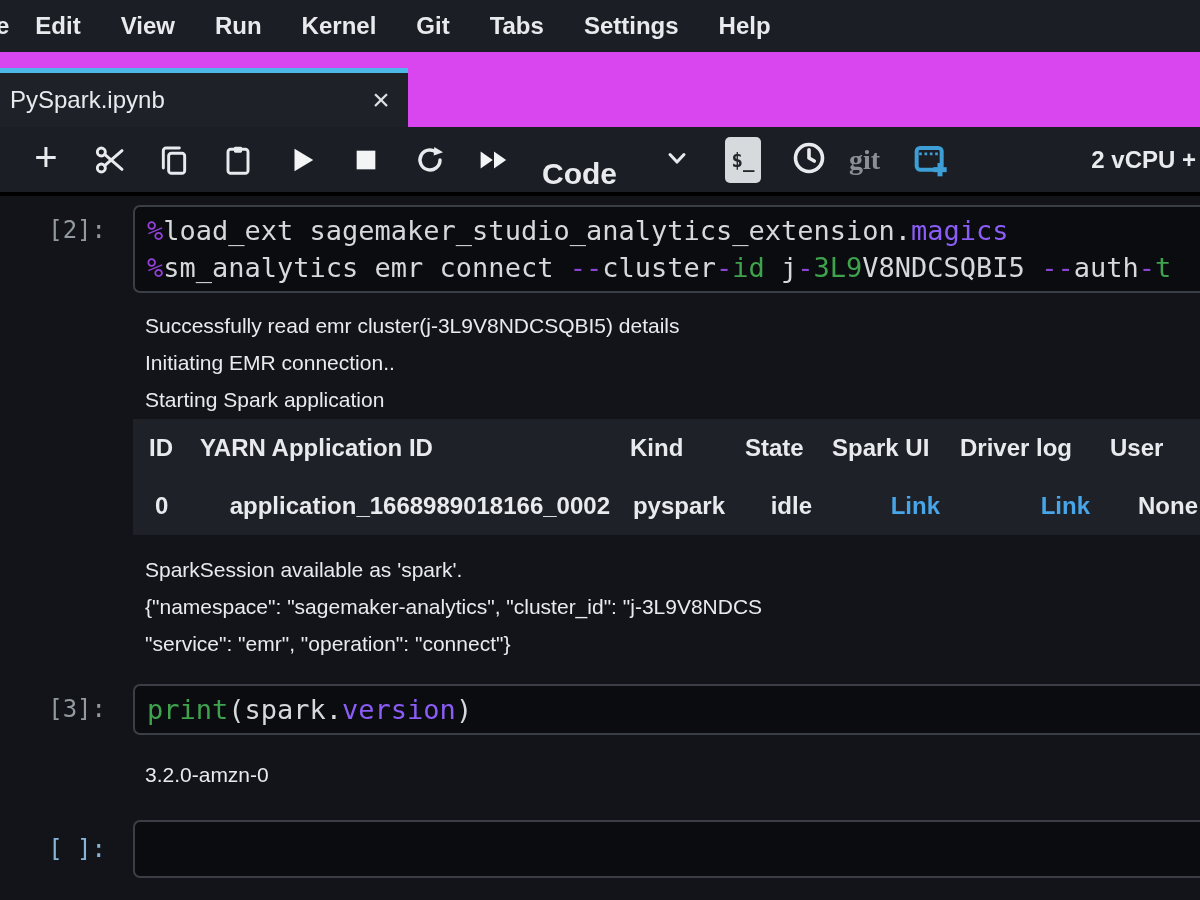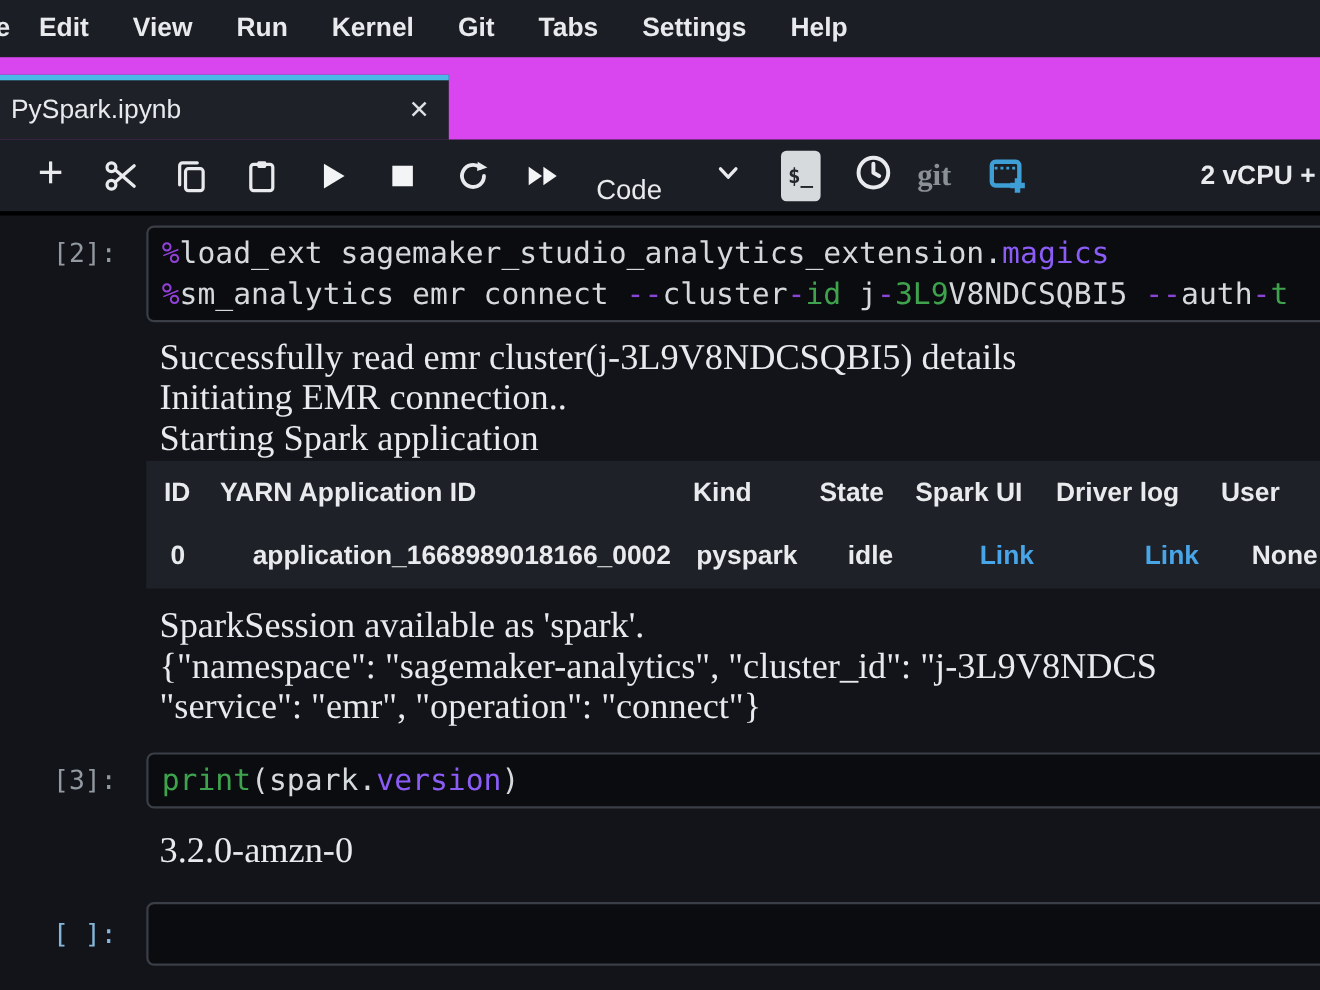--- a/index.html
+++ b/index.html
@@ -28,21 +28,21 @@
   .tab-close{width:54px;text-align:center;font-size:30px;color:#dfe2e5;line-height:1;}
   
   .toolbar{
     position:absolute;top:127px;left:0;width:1200px;height:65px;
     background:#1b1e24;border-bottom:4px solid #000;
     display:flex;align-items:center;color:#e8eaed;
   }
   .tb-btn{width:64px;height:60px;display:flex;align-items:center;justify-content:center;flex:0 0 auto;}
   .tb-btn svg{display:block;}
   .tb-plus{font-size:40px;font-weight:400;margin-top:-4px;}
-  .tb-celltype{font-size:25px;font-weight:400;margin-left:16px;margin-top:28px;}
+  .tb-celltype{font-size:30px;font-weight:700;margin-left:16px;margin-top:28px;}
   .tb-chevron{margin-left:46px;}
   .tb-terminal{
     margin-left:34px;width:36px;height:46px;background:#d7dadd;border-radius:5px;
     color:#23262b;font-family:"DejaVu Sans Mono",monospace;font-size:19px;font-weight:700;
     display:flex;align-items:center;justify-content:center;
   }
   .tb-clock{margin-left:30px;}
   .tb-git{margin-left:22px;color:#8a9096;font-family:"Liberation Serif",serif;font-size:28px;font-weight:700;}
   .tb-cal{margin-left:30px;}
   .tb-spacer{flex:1;}
@@ -59,21 +59,21 @@
     flex:1;background:#0a0c10;border:2px solid #3a3f47;border-radius:7px;
     padding:5px 0 5px 12px;overflow:hidden;
   }
   .codeline{font-family:"DejaVu Sans Mono",monospace;font-size:27px;line-height:37px;white-space:pre;color:#d6d9dc;}
   .tok-pln{color:#d6d9dc;}
   .tok-mag{color:#9340d8;}
   .tok-op{color:#8b45d6;}
   .tok-grn{color:#3fa34d;}
   .tok-blu{color:#8b5cf6;}
   .outblock{margin-left:145px;margin-right:0;}
-  .outline{font-family:Liberation Serif, serif;font-size:33px;line-height:37px;color:#e8eaed;white-space:pre;}
+  .outline{font-family:Liberation Sans, sans-serif;font-size:21px;line-height:37px;color:#e8eaed;white-space:pre;}
   
   .sparktable-wrap{margin-left:133px;width:1067px;background:#1e2127;margin-top:1px;}
   table.sparktable{width:100%;border-collapse:collapse;table-layout:fixed;color:#e8eaed;}
   table.sparktable th{font-size:24px;font-weight:700;padding:15px 10px 9px 10px;text-align:left;white-space:nowrap;}
   table.sparktable td{font-size:24px;font-weight:600;padding:21px 10px 15px 10px;text-align:right;white-space:nowrap;}
   table.sparktable th.c1{text-align:left;padding-left:16px;}
   table.sparktable td.c1{text-align:left;padding-left:22px;}
   table.sparktable .c7{padding-right:2px;}
   a.spark-link{color:#47a5e8;text-decoration:none;font-weight:600;}
   .icon-stroke{stroke:#e8eaed;stroke-width:2.2;fill:none;stroke-linecap:round;stroke-linejoin:round;}

